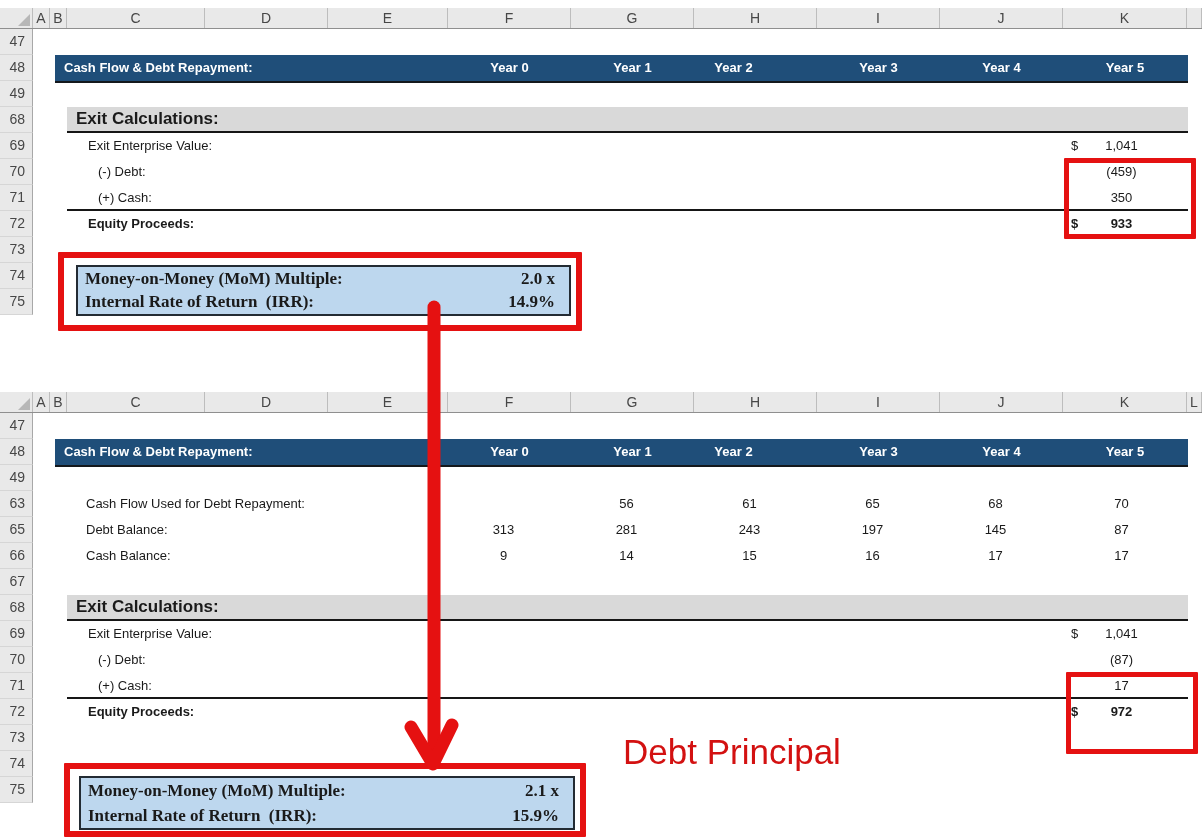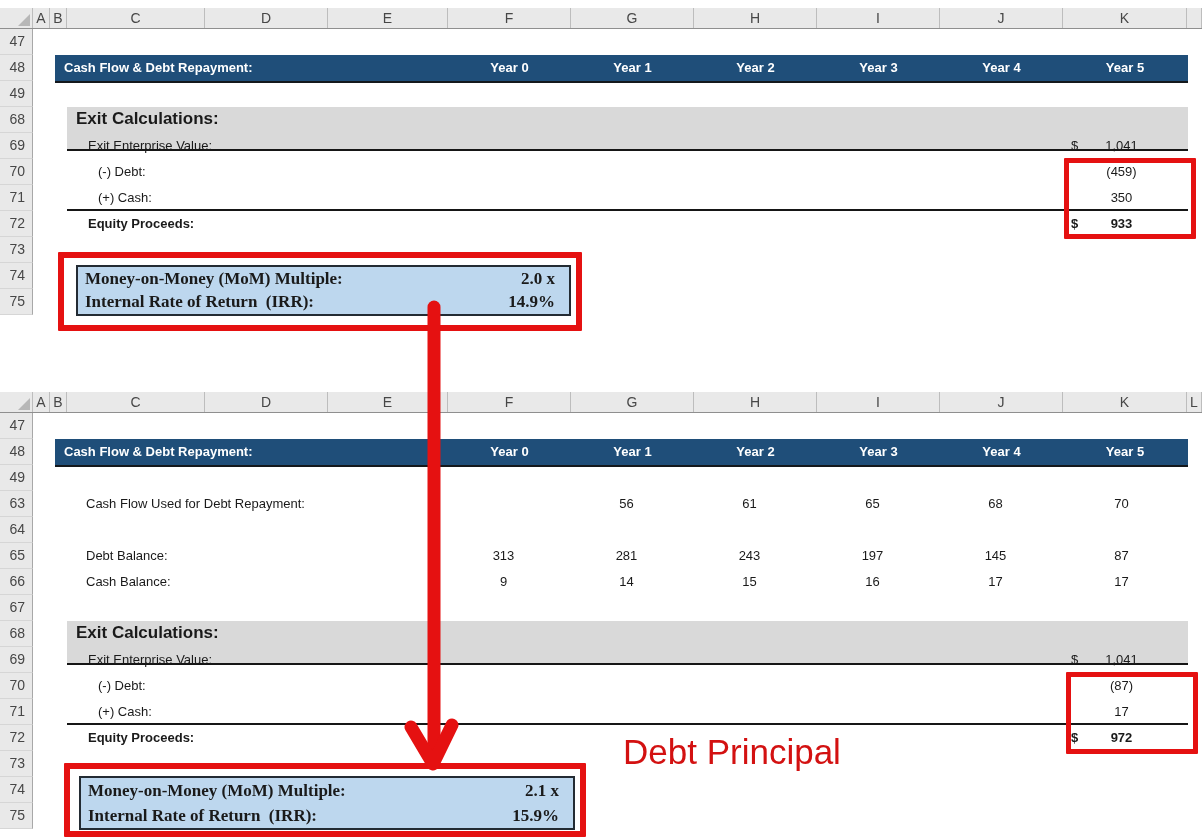--- a/index.html
+++ b/index.html
@@ -28,23 +28,23 @@
   .b{font-weight:bold;}
   .val{text-align:center;}
   .c-f{left:448px;width:111px}.c-g{left:571px;width:111px}.c-h{left:694px;width:111px}
   .c-i{left:817px;width:111px}.c-j{left:940px;width:111px}.c-k{left:1063px;width:117px}
   .cur{left:1071px;}
 
   .band{position:absolute;left:55px;top:0;width:1133px;height:28px;box-sizing:border-box;
         background:#1F4E79;border-bottom:2px solid #14181c;z-index:1;}
   .bandtitle{color:#fff;font-weight:bold;z-index:2;}
   .yh{color:#fff;font-weight:bold;text-align:center;z-index:2;width:123px;}
-  .y-f{left:448px}.y-g{left:571px}.y-h{left:694px}.y-i{left:817px}.y-j{left:940px}.y-k{left:1063px;width:124px}
-
-  .grayband{position:absolute;left:67px;top:0;width:1121px;height:44px;box-sizing:border-box;
+  .y-f{left:448px}.y-g{left:571px}.y-h{left:672px}.y-i{left:817px}.y-j{left:940px}.y-k{left:1063px;width:124px}
+
+  .grayband{position:absolute;left:67px;top:0;width:1121px;height:26px;box-sizing:border-box;
             background:#D9D9D9;border-bottom:2px solid #161616;}
   .grayband-label{position:absolute;left:9px;top:0;line-height:24px;font-size:17px;font-weight:bold;}
   .bline{position:absolute;left:67px;bottom:0;width:1121px;height:2px;background:#161616;}
 
   
   .redframe{position:absolute;border:6px solid #e51111;background:transparent;z-index:25;border-radius:1px;font-family:Liberation Serif, serif;}
   .rf-mom-top{left:58px;top:252px;width:512px;height:67px;}
   .rf-mom-bottom{left:64px;top:763px;width:510px;height:62px;}
   .rf-k{border-width:5px;z-index:20;}
   .rf-k-top{left:1064px;top:158px;width:122px;height:71px;}
@@ -193,23 +193,20 @@
     <div class="xrow">
       <span class="rn">63</span>
       <span class="lab lsc">Cash Flow Used for Debt Repayment:</span>
       <span class="val c-g">56</span>
       <span class="val c-h">61</span>
       <span class="val c-i">65</span>
       <span class="val c-j">68</span>
       <span class="val c-k">70</span>
     </div>
 
-    <div class="xrow">
-        <span class="rn">64</span>
-      </div>
 
     <div class="xrow">
       <span class="rn">65</span>
       <span class="lab lsc">Debt Balance:</span>
       <span class="val c-f">313</span>
       <span class="val c-g">281</span>
       <span class="val c-h">243</span>
       <span class="val c-i">197</span>
       <span class="val c-j">145</span>
       <span class="val c-k">87</span>

